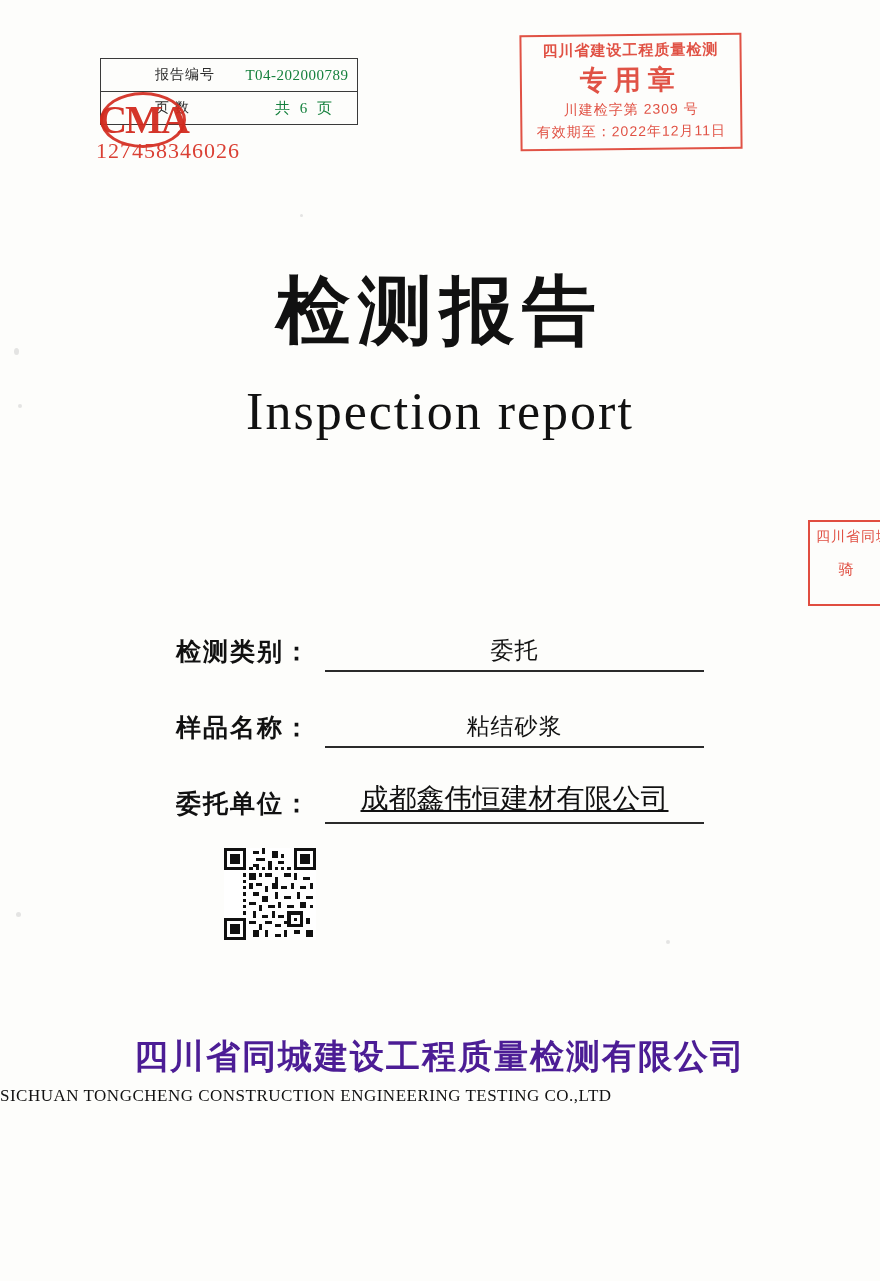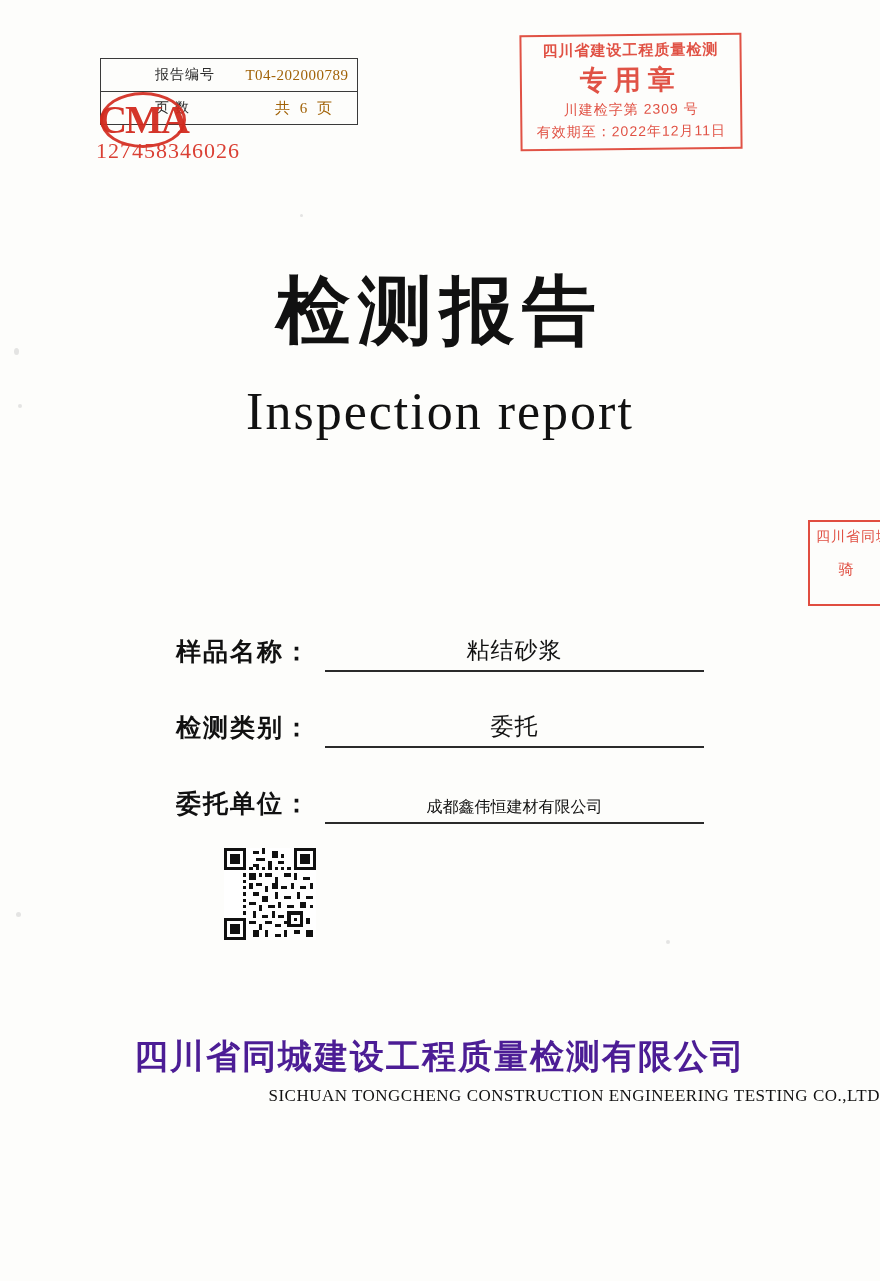--- a/index.html
+++ b/index.html
@@ -50,21 +50,21 @@
     font-size: 14px;
     color: #2b2b2b;
     white-space: nowrap;
     margin-left: 48px;
   }
   .header-value {
     flex: 1;
     text-align: center;
     font-size: 15px;
     font-family: "Liberation Serif", serif;
-    color: #a16207;
+    color: #15803d;
     letter-spacing: 0.5px;
   }
   .pages-row .header-value {
     text-align: left;
     padding-left: 6px;
     letter-spacing: 3px;
   }
 
   
   .cma-mark {
@@ -208,21 +208,21 @@
     flex: 1;
     margin-left: 14px;
     border-bottom: 2px solid #2a2a2a;
     text-align: center;
     font-family: "Liberation Sans", sans-serif;
     font-size: 23px;
     letter-spacing: 1px;
     padding-bottom: 4px;
     color: #111;
   }
-  .field-value.wide-text { font-size: 16px; letter-spacing: 0px; }
+  .field-value.wide-text { font-size: 28px; letter-spacing: 0px; text-decoration: underline; }
 
   
   .qr {
     position: absolute;
     left: 224px;
     top: 848px;
     width: 92px;
     height: 92px;
   }
   .qr svg { display: block; }
@@ -238,21 +238,21 @@
     font-weight: bold;
     font-size: 34px;
     letter-spacing: 2px;
     color: #4c1d95;
   }
   .footer-en {
     position: absolute;
     top: 1086px;
     left: 0;
     right: 0;
-    text-align: right;
+    text-align: left;
     font-family: "Liberation Serif", serif;
     font-size: 17px;
     letter-spacing: 0.5px;
     color: #111;
   }
 
   
   .speck {
     position: absolute;
     background: #cfcfcf;
@@ -292,26 +292,26 @@
   <div class="side-stamp">
     <div class="side-stamp-l1">四川省同城</div>
     <div class="side-stamp-l2">骑</div>
   </div>
 
   <div class="title-cn">检测报告</div>
   <div class="title-en">Inspection report</div>
 
   <div class="fields">
     <div class="field-row">
+      <div class="field-label">检测类别：</div>
+      <div class="field-value">委托</div>
+    </div>
+    <div class="field-row">
       <div class="field-label">样品名称：</div>
       <div class="field-value">粘结砂浆</div>
-    </div>
-    <div class="field-row">
-      <div class="field-label">检测类别：</div>
-      <div class="field-value">委托</div>
     </div>
     <div class="field-row">
       <div class="field-label">委托单位：</div>
       <div class="field-value wide-text">成都鑫伟恒建材有限公司</div>
     </div>
   </div>
 
   <div class="qr">
     <svg width="92" height="92" viewBox="0 0 29 29" shape-rendering="crispEdges" aria-hidden="true">
       <rect width="29" height="29" fill="#ffffff"></rect>

